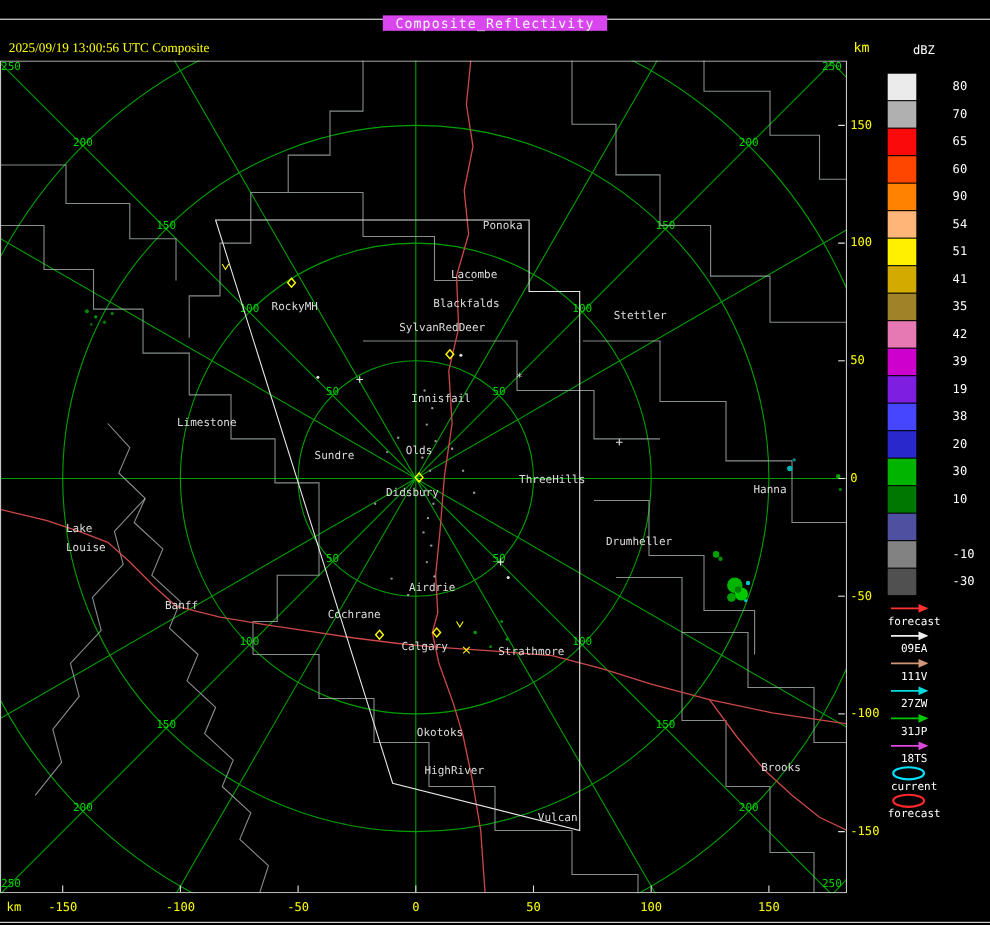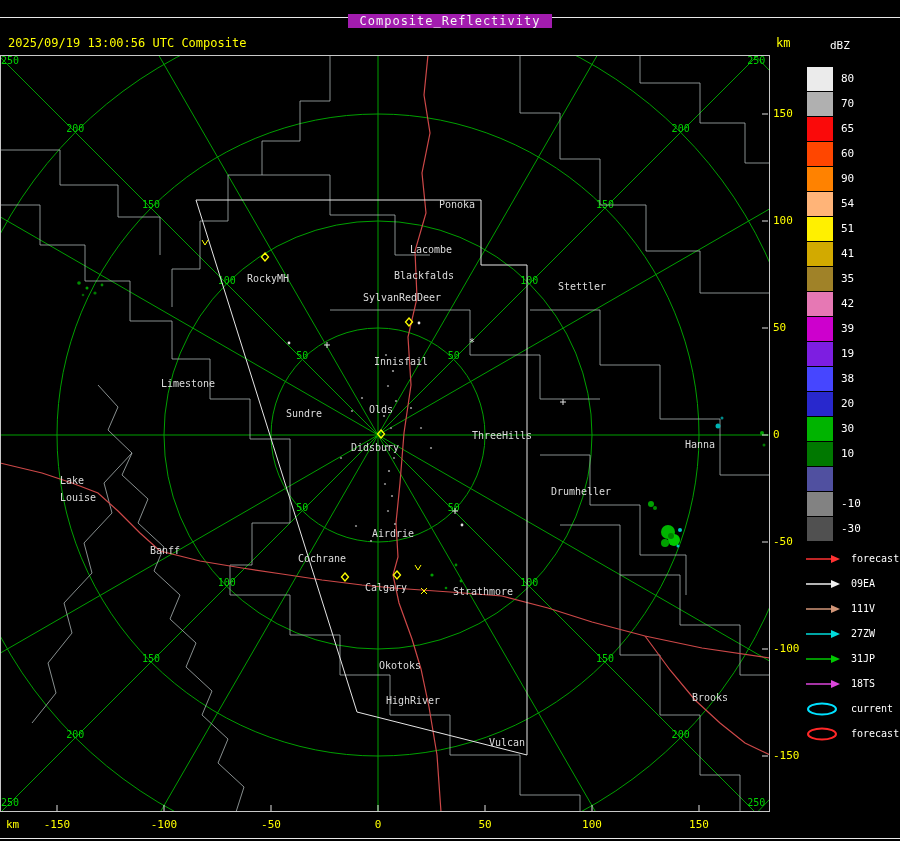--- a/index.html
+++ b/index.html
@@ -1,38 +1,38 @@
 <!DOCTYPE html>
 <html><head>
 <meta charset="utf-8">
 <style>
   html,body{margin:0;padding:0;background:#000;}
   body{width:900px;height:841px;position:relative;overflow:hidden;
        font-family:"DejaVu Sans Mono","Liberation Mono",monospace;}
   .titlebar-line{position:absolute;top:17px;left:0;width:900px;height:1px;background:#e8e8e8;}
   .title{position:absolute;top:10px;left:0;width:900px;text-align:center;z-index:2;}
-  .title span{background:#a21caf;color:#f5f5f5;font-size:12px;letter-spacing:1px;padding:0 12px;}
-  .timestamp{position:absolute;top:36px;left:8px;color:#ffff00;font-size:12px;}
+  .title span{background:#d946ef;color:#f5f5f5;font-size:12px;letter-spacing:1px;padding:0 12px;}
+  .timestamp{position:absolute;top:36px;left:8px;color:#ffff00;font-size:12px;font-family:Liberation Serif, serif;}
   .km-top{position:absolute;top:36px;left:776px;color:#ffff00;font-size:12px;}
   .dbz-title{position:absolute;top:39px;left:830px;color:#ffffff;font-size:11px;}
   .map{position:absolute;top:55px;left:0;width:770px;height:757px;background:#000;}
   .ring{fill:none;stroke:#00a000;stroke-width:1;}
   .ring-label{fill:#00d200;font-size:10px;}
   .city{fill:#dcdcdc;font-size:10px;}
   .tick{stroke:#e0e0e0;stroke-width:1;}
   .boundary{fill:none;stroke:#a9b2b2;stroke-width:1;opacity:.8;}
   .road{fill:none;stroke:#cd4848;stroke-width:1.2;}
   .scan{fill:none;stroke:#e6e6e6;stroke-width:1;}
   .frame{fill:none;stroke:#c8c8c8;stroke-width:1;}
   .colorbar{position:absolute;left:807px;top:66px;}
-  .cb-row{height:25px;display:flex;align-items:center;}
+  .cb-row{height:25px;display:flex;align-items:center;gap:25px;}
   .cb-swatch{width:26px;height:24px;}
   .cb-label{color:#ffffff;font-size:11px;margin-left:8px;}
   .legend{position:absolute;left:804px;top:546px;}
-  .lg-row{height:25px;display:flex;align-items:center;}
+  .lg-row{height:25px;display:flex;align-items:center;flex-direction:column;}
   .lg-label{color:#ffffff;font-size:10px;margin-left:3px;}
   #right-axis{position:absolute;left:773px;top:0;width:32px;height:841px;}
   .ax-label-r{position:absolute;left:0;color:#ffff00;font-size:11px;}
   #bottom-axis{position:absolute;top:818px;left:0;width:780px;height:16px;}
   .ax-label{position:absolute;top:0;width:36px;text-align:center;color:#ffff00;font-size:11px;}
   .km-bottom{position:absolute;left:6px;top:0;color:#ffff00;font-size:11px;}
   .bottom-line{position:absolute;top:838px;left:0;width:900px;height:1px;background:#e8e8e8;}
 </style>
 </head>
 <body>

